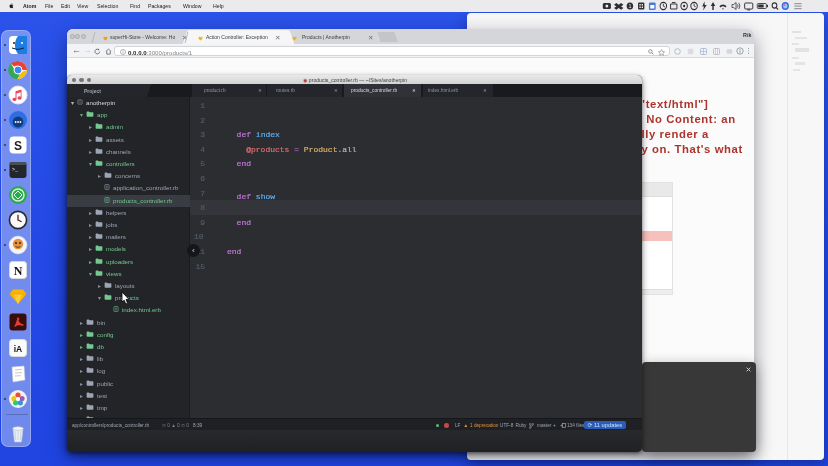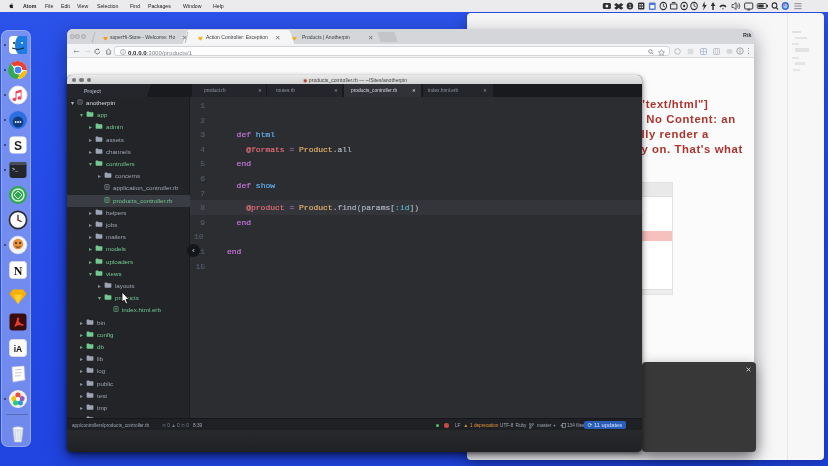--- a/index.html
+++ b/index.html
@@ -490,31 +490,30 @@
           <span class="nm" style="left:5px">index.html.erb</span>
           <span class="x" style="left:60px">✕</span>
         </div>
     </div>
     <div id="code">
         <div class="cl8" style="top:103.2px"></div>
         <div class="gut" style="top:4px;left:0px;position:absolute;width:15px;text-align:right;color:#525a68">1</div>
         <div class="gut" style="top:18.6px;left:0px;position:absolute;width:15px;text-align:right;color:#525a68">2</div>
         <div class="cline" style="top:18.6px;left:37px"></div>
         <div class="gut" style="top:33.2px;left:0px;position:absolute;width:15px;text-align:right;color:#525a68">3</div>
-        <div class="cline" style="top:33.2px;left:37px">  <span class="pur">def</span> <span class="blu">html</span></div>
+        <div class="cline" style="top:33.2px;left:37px">  <span class="pur">def</span> <span class="blu">index</span></div>
         <div class="gut" style="top:47.8px;left:0px;position:absolute;width:15px;text-align:right;color:#525a68">4</div>
-        <div class="cline" style="top:47.8px;left:37px">    <span class="red">@formats</span> <span class="pur">=</span> <span class="org">Product</span>.all</div>
+        <div class="cline" style="top:47.8px;left:37px">    <span class="red">@products</span> <span class="pur">=</span> <span class="org">Product</span>.all</div>
         <div class="gut" style="top:62.4px;left:0px;position:absolute;width:15px;text-align:right;color:#525a68">5</div>
         <div class="cline" style="top:62.4px;left:37px">  <span class="pur">end</span></div>
         <div class="gut" style="top:77px;left:0px;position:absolute;width:15px;text-align:right;color:#525a68">6</div>
         <div class="cline" style="top:77px;left:37px"></div>
         <div class="gut" style="top:91.6px;left:0px;position:absolute;width:15px;text-align:right;color:#525a68">7</div>
-        <div class="cline" style="top:84px;left:37px">  <span class="pur">def</span> <span class="blu">show</span></div>
+        <div class="cline" style="top:95px;left:37px">  <span class="pur">def</span> <span class="blu">show</span></div>
         <div class="gut" style="top:106.2px;left:0px;position:absolute;width:15px;text-align:right;color:#525a68">8</div>
-        <div class="cline" style="top:106.2px;left:37px">    <span class="red">@product</span> <span class="pur">=</span> <span class="org">Product</span>.find(params[<span class="cyn">:id</span>])</div>
         <div class="gut" style="top:120.8px;left:0px;position:absolute;width:15px;text-align:right;color:#525a68">9</div>
         <div class="cline" style="top:120.8px;left:37px">  <span class="pur">end</span></div>
         <div class="gut" style="top:135.4px;left:4px;position:absolute;width:15px;text-align:left;color:#525a68">10</div>
         <div class="cline" style="top:135.4px;left:37px"></div>
         <div class="gut" style="top:150px;left:0px;position:absolute;width:15px;text-align:right;color:#525a68">11</div>
         <div class="cline" style="top:150px;left:37px"><span class="pur">end</span></div>
         <div class="gut" style="top:164.6px;left:0px;position:absolute;width:15px;text-align:right;color:#525a68">15</div>
         <div class="cline" style="top:164.6px;left:37px"></div>
         <div style="position:absolute;left:-3px;top:147px;width:13px;height:13px;border-radius:50%;background:#14161a;color:#9da5b4;font-size:8px;text-align:center;line-height:13px">‹</div>
       </div>

